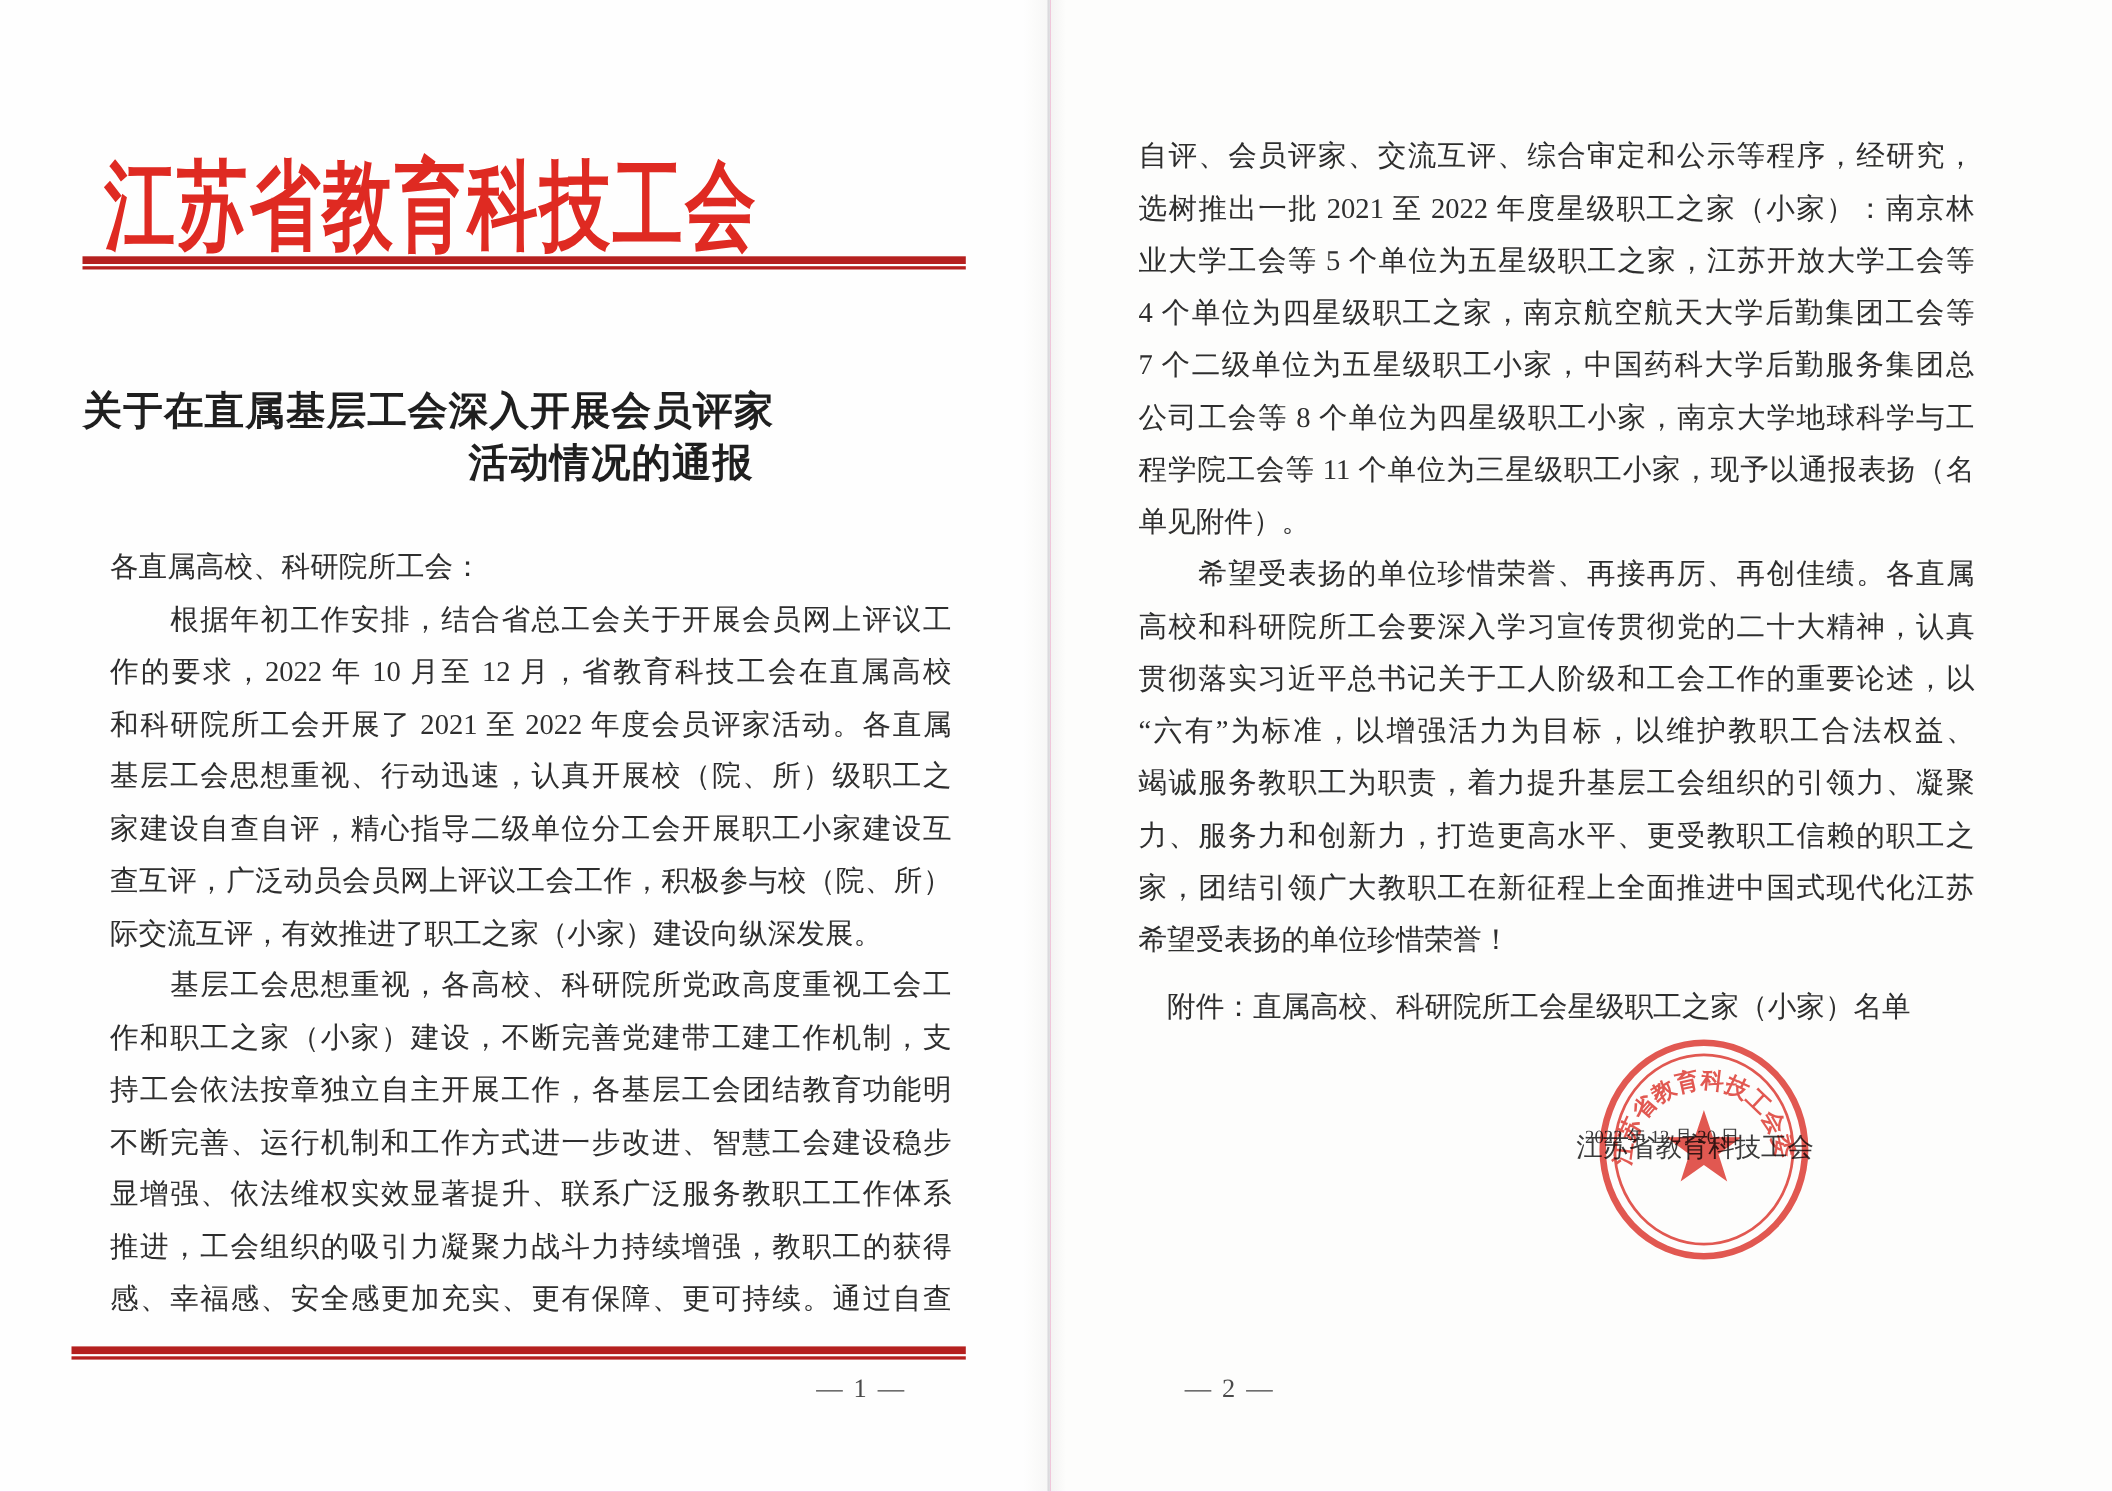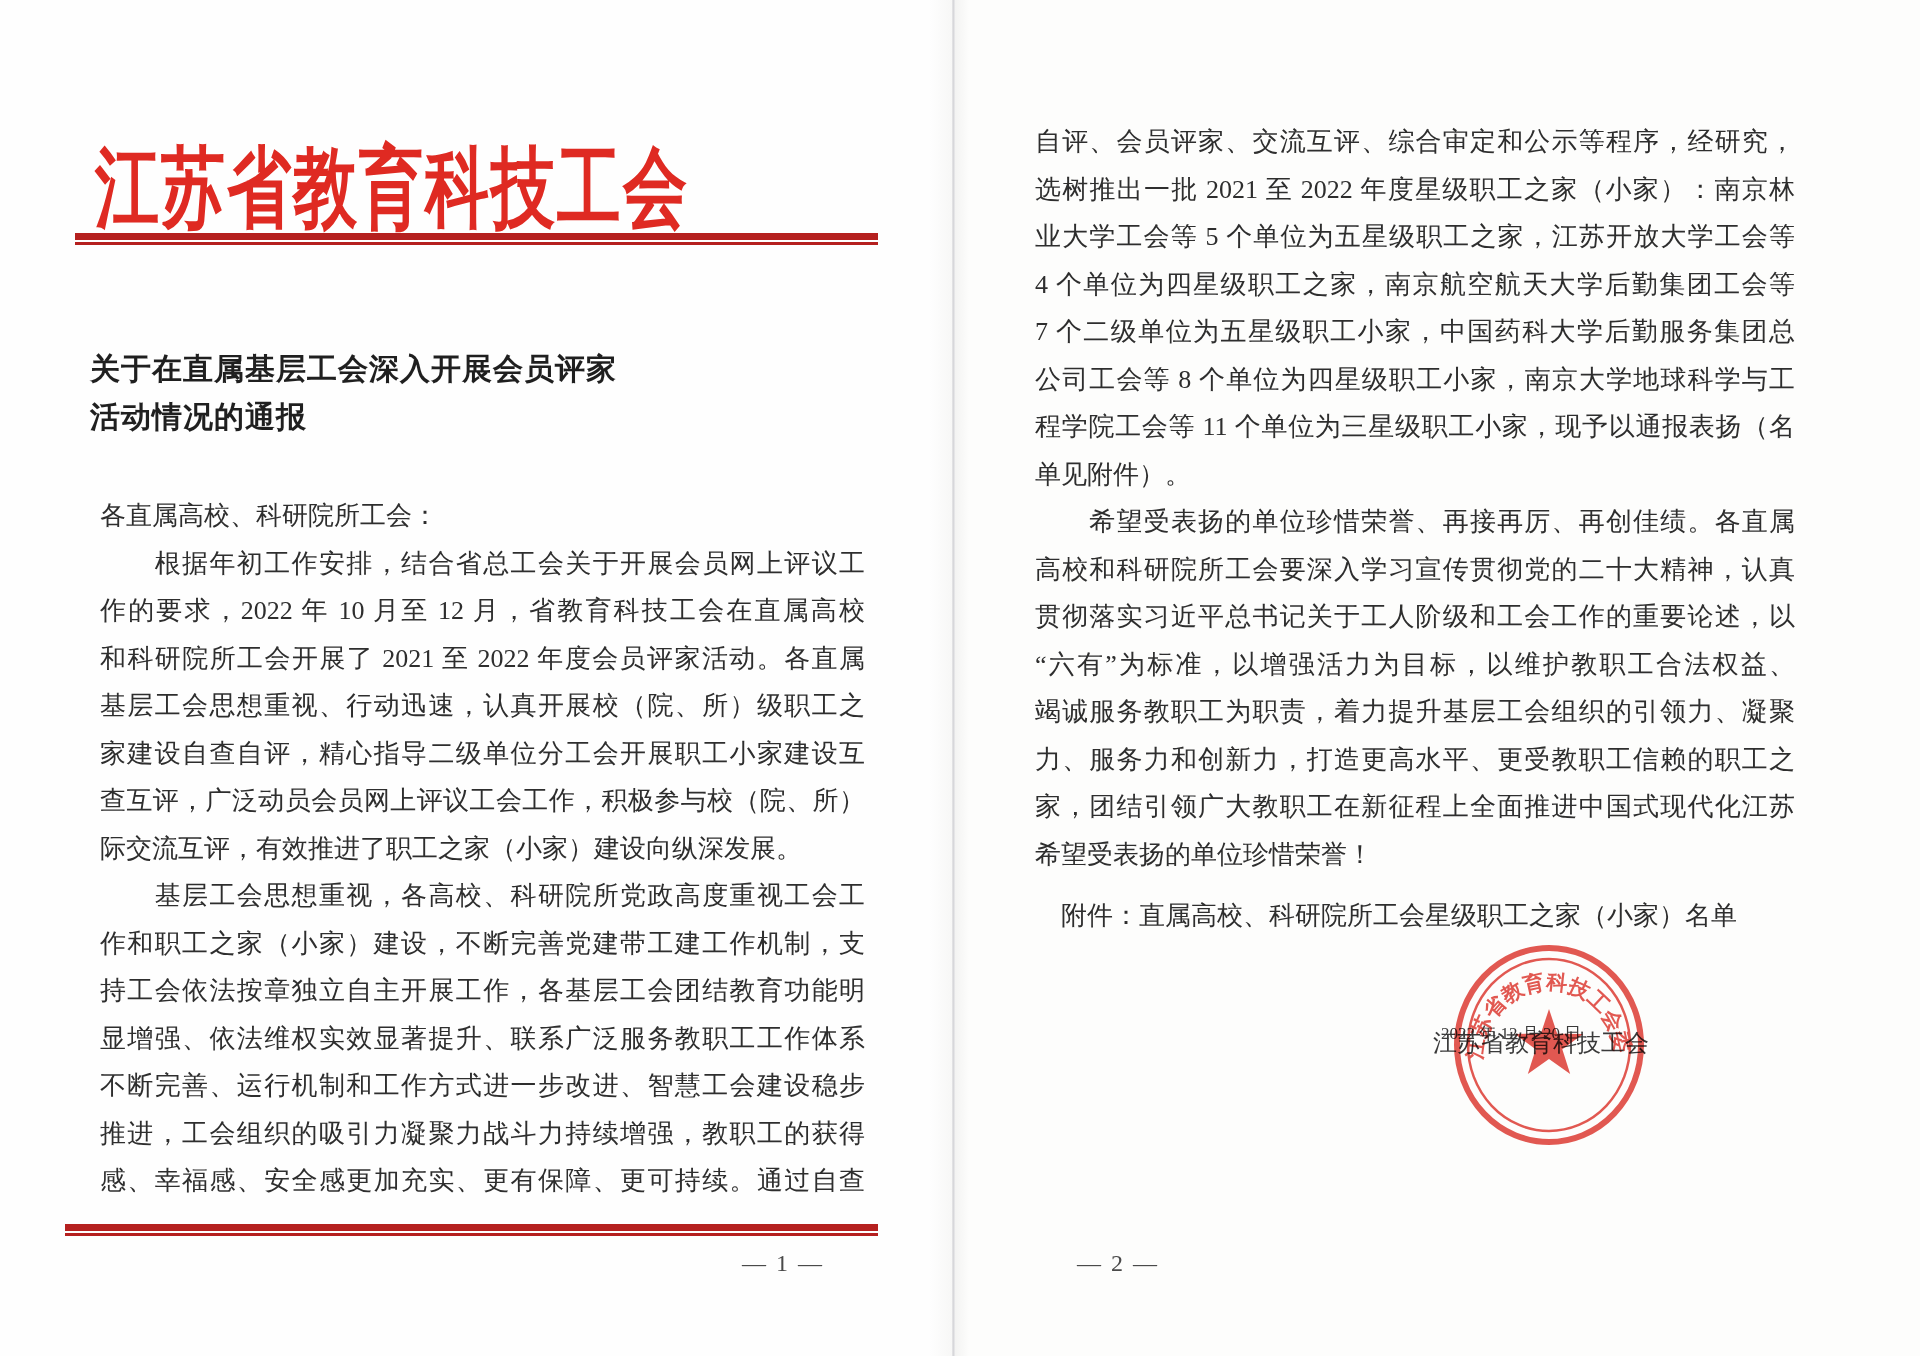--- a/index.html
+++ b/index.html
@@ -21,22 +21,22 @@
     font-size:64px;font-weight:bold;letter-spacing:2px;white-space:nowrap;
     color:#df2a22;transform:scaleY(1.38);transform-origin:top left;
   }
   .red-rule{
     position:absolute;height:2px;
     border-top:7px solid #b5201f;border-bottom:3px solid #b5201f;
     box-sizing:content-box;
   }
   #rule-head{left:75px;top:233px;width:803px;}
   #rule-foot{left:65px;top:1224px;width:813px;}
-  .doc-title{position:absolute;left:90px;width:610px;text-align:left;
-    font-size:30px;font-weight:bold;color:#1f1f1f;letter-spacing:1px;white-space:nowrap;}
+  .doc-title{position:absolute;left:75px;width:610px;text-align:right;
+    font-size:36px;font-weight:bold;color:#1f1f1f;letter-spacing:1px;white-space:nowrap;}
   #title-l1{top:349px;}
   #title-l2{top:397px;}
   .body-block{position:absolute;font-size:26px;color:#2e2e2e;}
   #p1-body{left:100px;top:492px;width:765px;}
   #p2-body{left:80px;top:118px;width:760px;}
   .bline{height:47.5px;line-height:47.5px;white-space:normal;
     text-align:justify;text-align-last:justify;}
   .bline.noj{text-align-last:left;}
   .page-number{position:absolute;font-size:24px;color:#4a4a4a;letter-spacing:2px;white-space:nowrap;}
   #pn1{left:742px;top:1250px;}
@@ -69,22 +69,22 @@
         <div class="bline">　　根据年初工作安排，结合省总工会关于开展会员网上评议工</div>
         <div class="bline">作的要求，2022 年 10 月至 12 月，省教育科技工会在直属高校</div>
         <div class="bline">和科研院所工会开展了 2021 至 2022 年度会员评家活动。各直属</div>
         <div class="bline">基层工会思想重视、行动迅速，认真开展校（院、所）级职工之</div>
         <div class="bline">家建设自查自评，精心指导二级单位分工会开展职工小家建设互</div>
         <div class="bline">查互评，广泛动员会员网上评议工会工作，积极参与校（院、所）</div>
         <div class="bline noj">际交流互评，有效推进了职工之家（小家）建设向纵深发展。</div>
         <div class="bline">　　基层工会思想重视，各高校、科研院所党政高度重视工会工</div>
         <div class="bline">作和职工之家（小家）建设，不断完善党建带工建工作机制，支</div>
         <div class="bline">持工会依法按章独立自主开展工作，各基层工会团结教育功能明</div>
+        <div class="bline">不断完善、运行机制和工作方式进一步改进、智慧工会建设稳步</div>
         <div class="bline">显增强、依法维权实效显著提升、联系广泛服务教职工工作体系</div>
-        <div class="bline">不断完善、运行机制和工作方式进一步改进、智慧工会建设稳步</div>
         <div class="bline">推进，工会组织的吸引力凝聚力战斗力持续增强，教职工的获得</div>
         <div class="bline">感、幸福感、安全感更加充实、更有保障、更可持续。通过自查</div>
       </div>
 
     <div id="rule-foot" class="red-rule"></div>
     <div id="pn1" class="page-number">— 1 —</div>
   </div>
 
   <div id="seam"></div>
 

